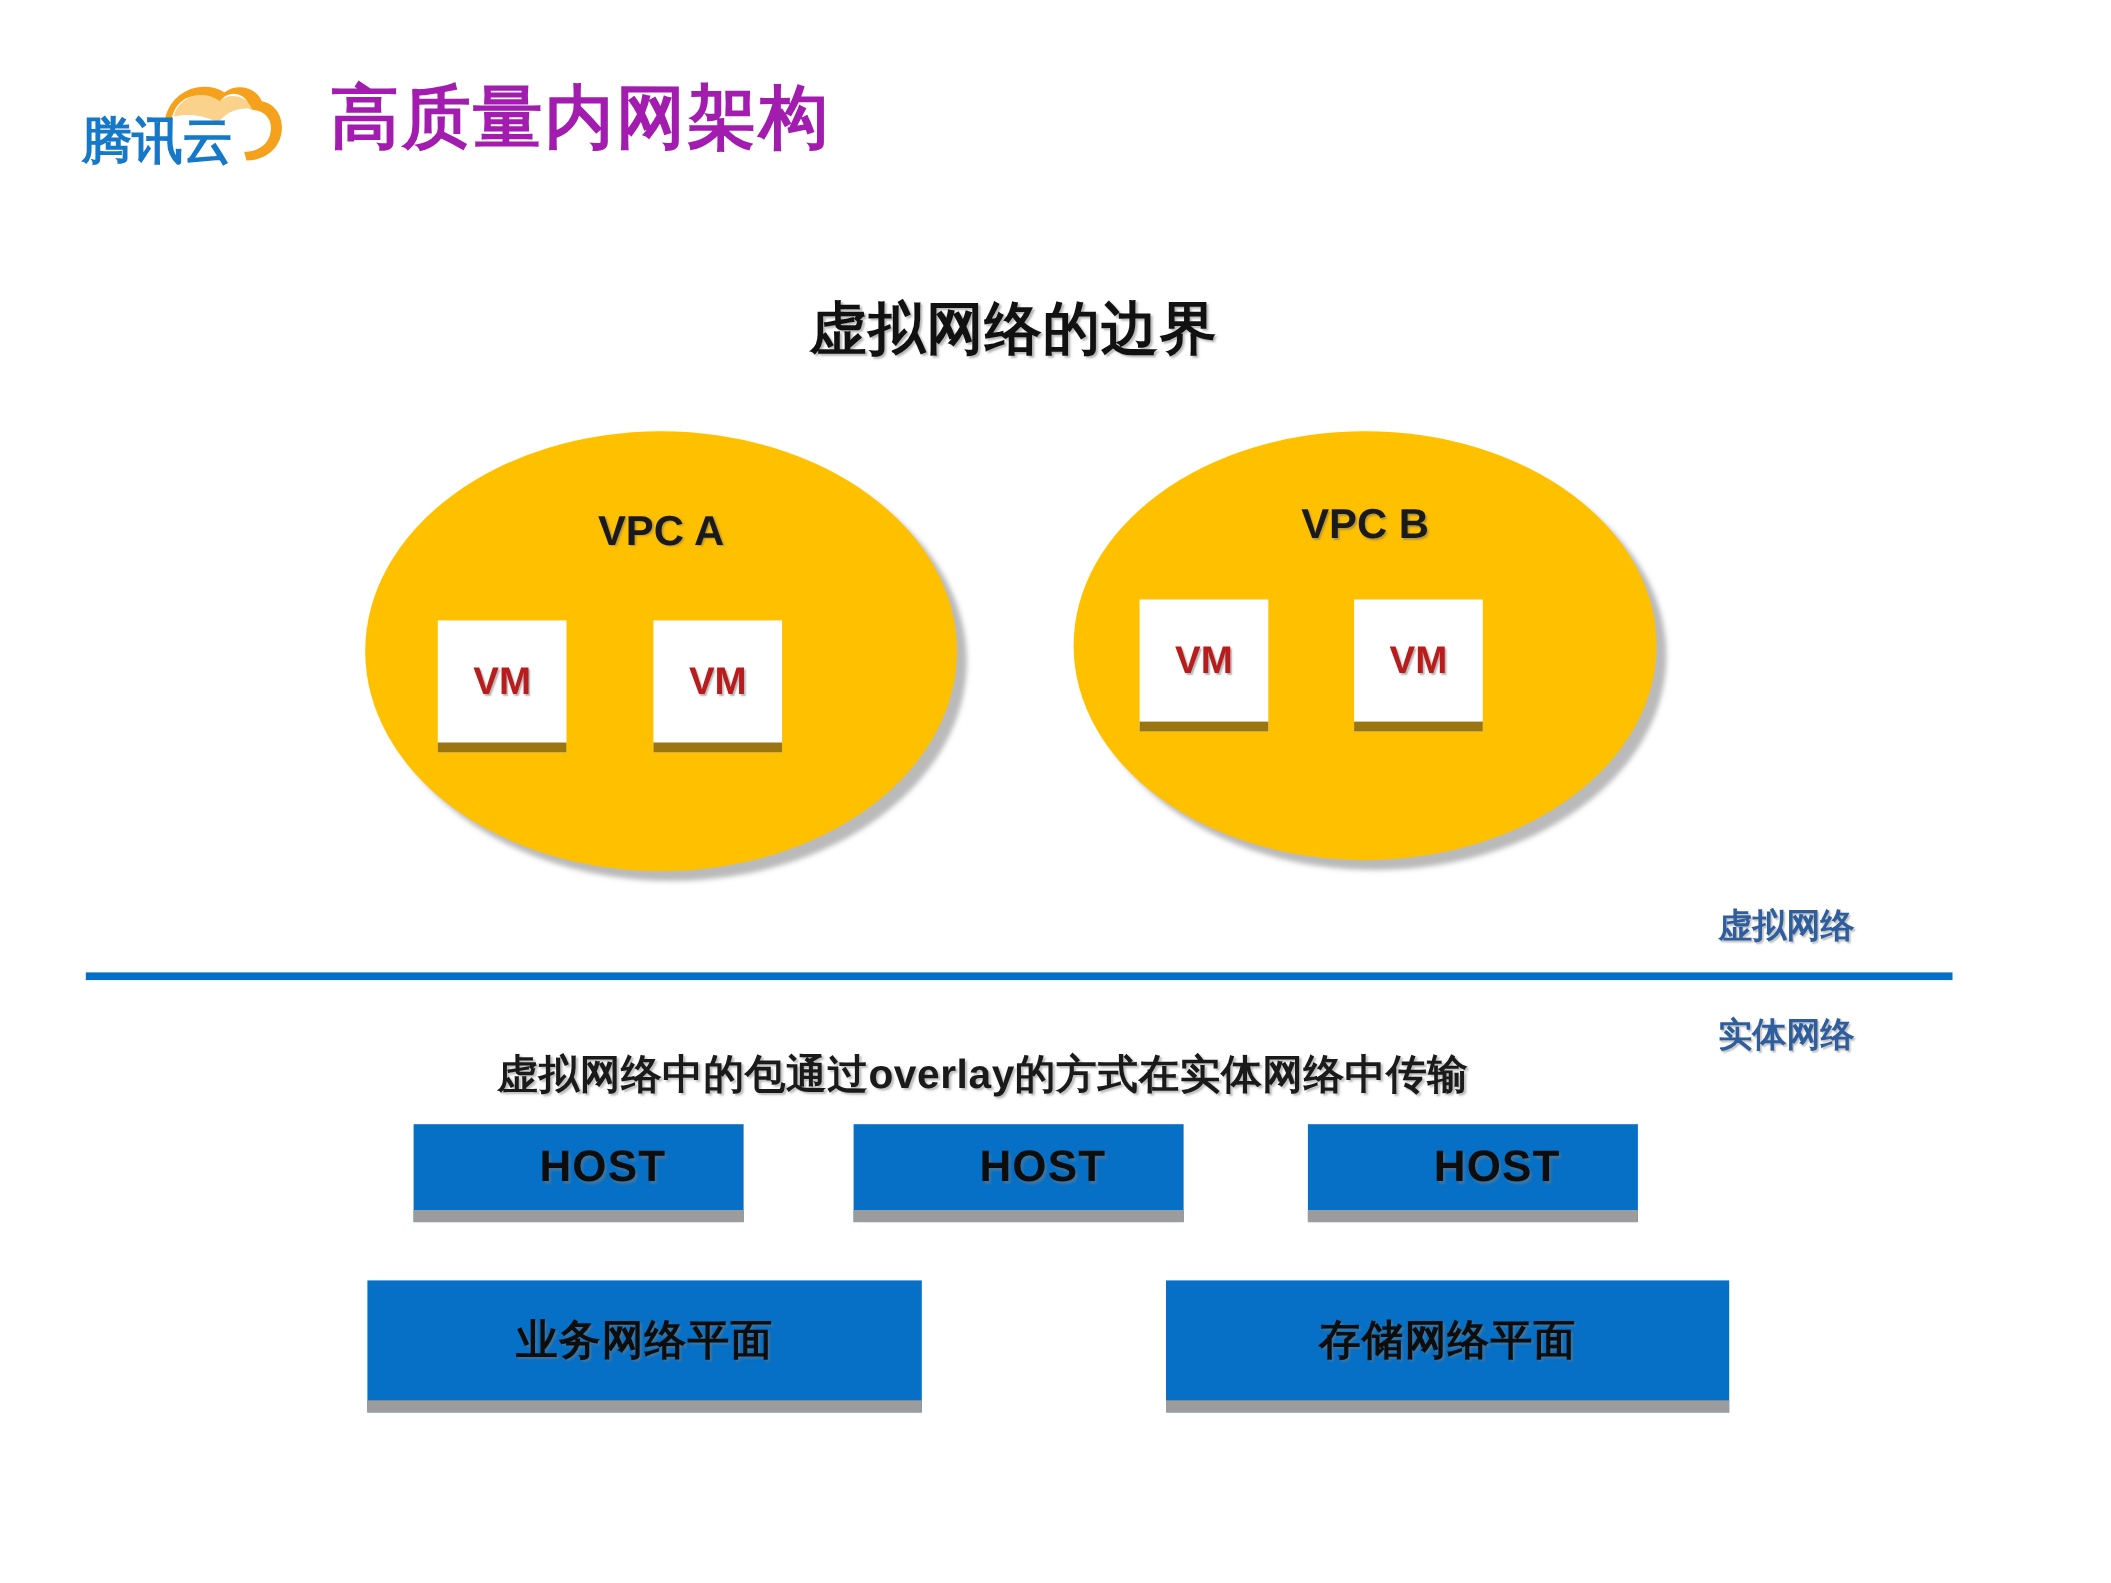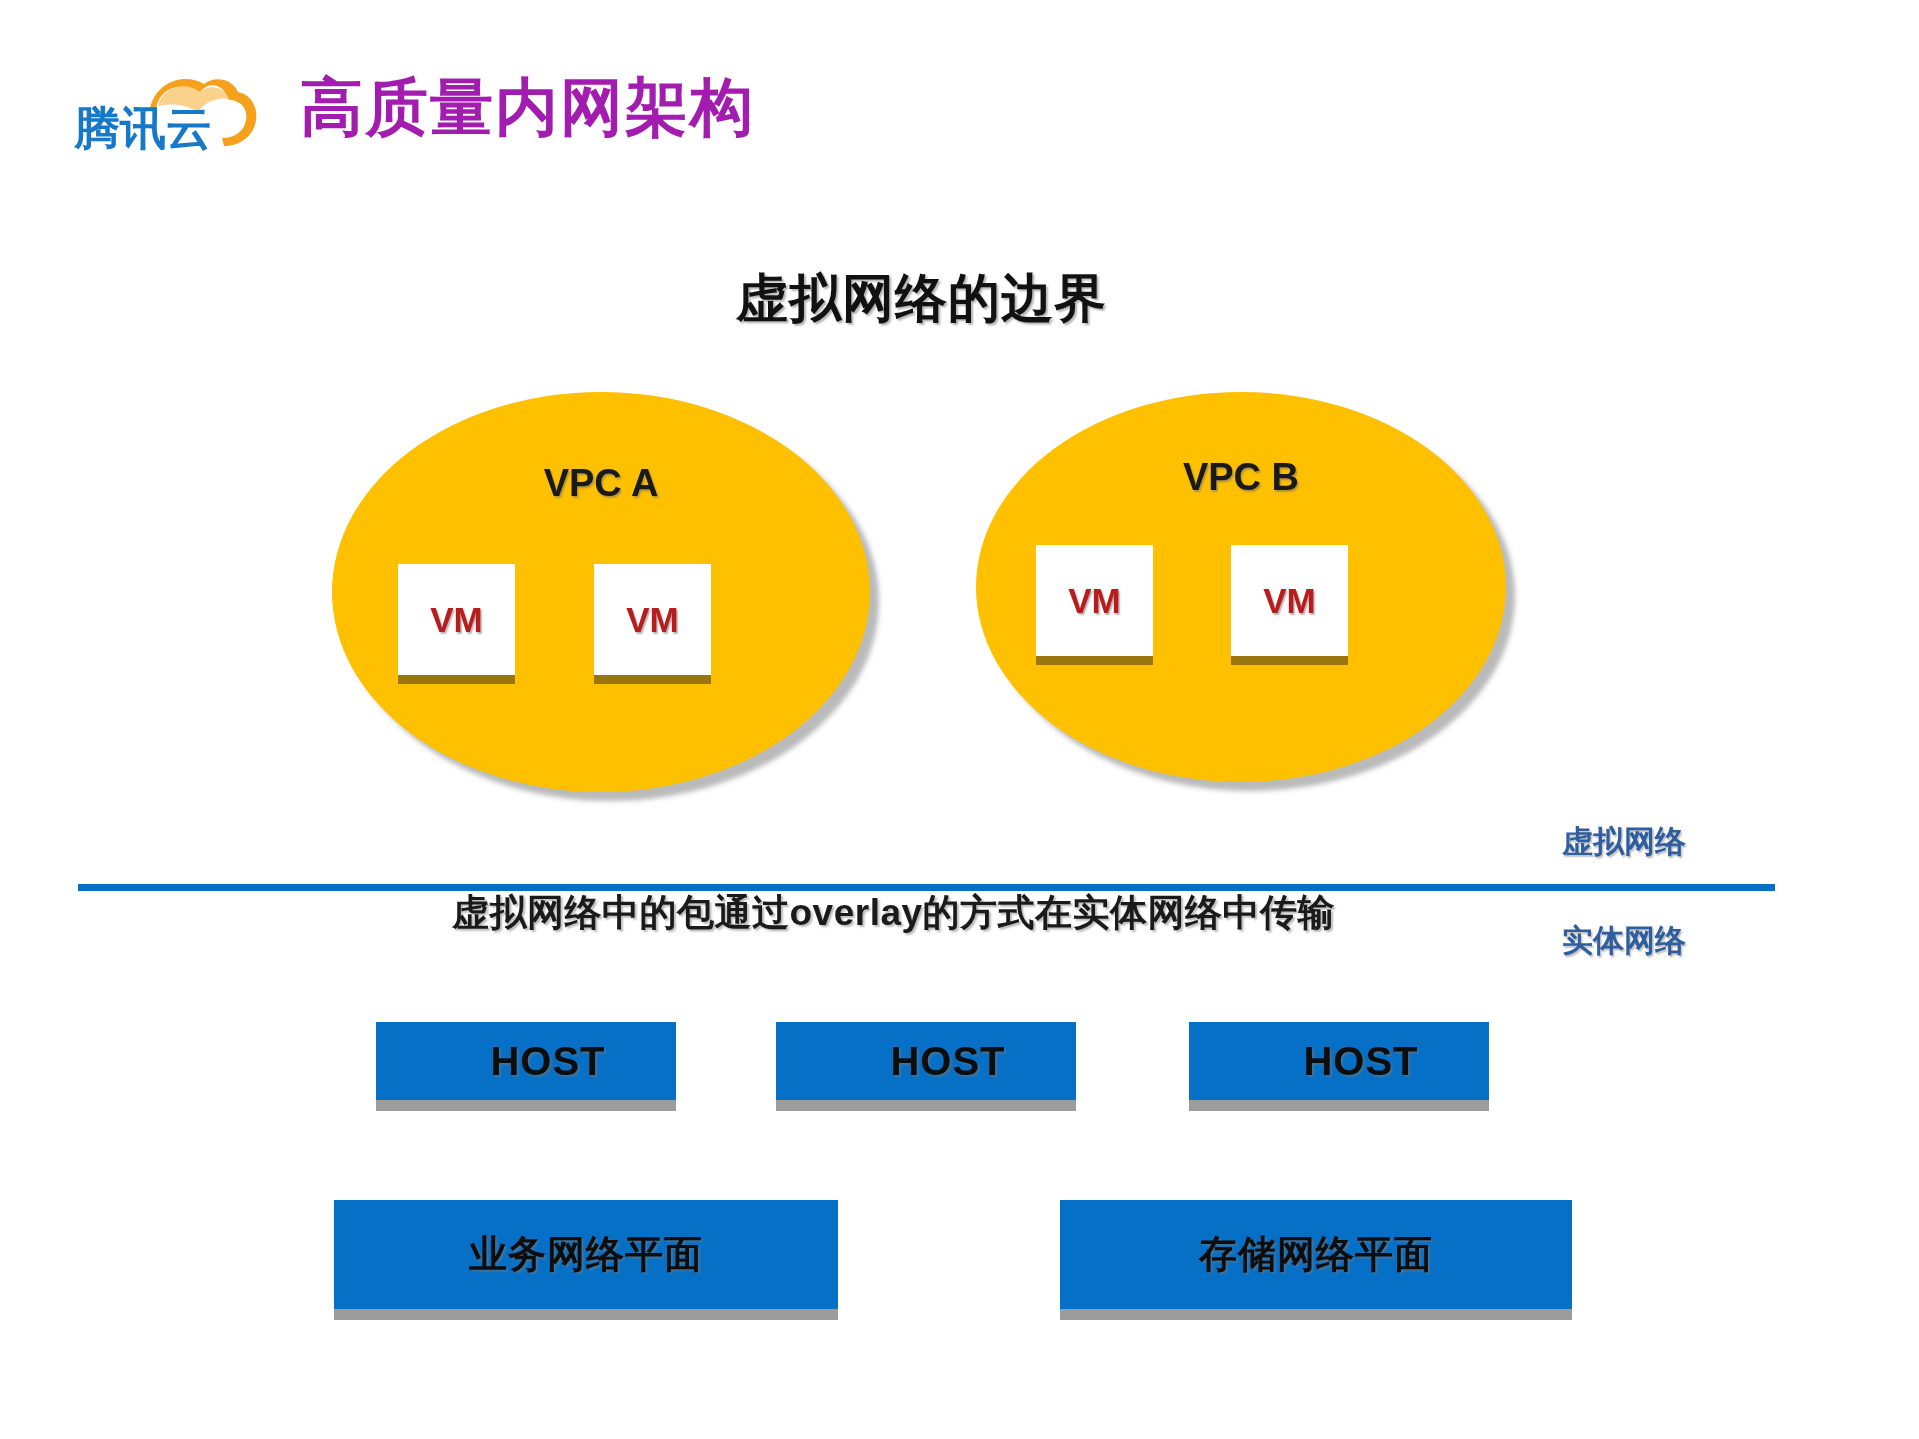--- a/index.html
+++ b/index.html
@@ -126,21 +126,21 @@
     letter-spacing: 0.5px;
     white-space: nowrap;
     text-shadow: 2px 2px 2px rgba(120,120,120,0.5);
   }
   #caption-top {
     left: 573px;
     top: 811px;
   }
   #caption-bottom {
     left: 452px;
-    top: 888px;
+    top: 952px;
   }
 
   .side-label {
     position: absolute;
     font-size: 31px;
     font-weight: bold;
     color: #2F5E9E;
     white-space: nowrap;
     text-shadow: 1.5px 1.5px 1.5px rgba(120,120,120,0.45);
   }
@@ -178,21 +178,21 @@
     padding-left: 44px;
   }
   #host-1 { left: 376px; }
   #host-2 { left: 776px; }
   #host-3 { left: 1189px; }
 
   .plane-box {
     font-size: 38px;
     letter-spacing: 1px;
     height: 120px;
-    top: 1200px;
+    top: 1164px;
   }
   #plane-business { left: 334px; width: 504px; }
   #plane-storage  { left: 1060px; width: 512px; }
 </style>
 </head>
 <body>
 
 <div id="slide">
 
   <div class="header">

